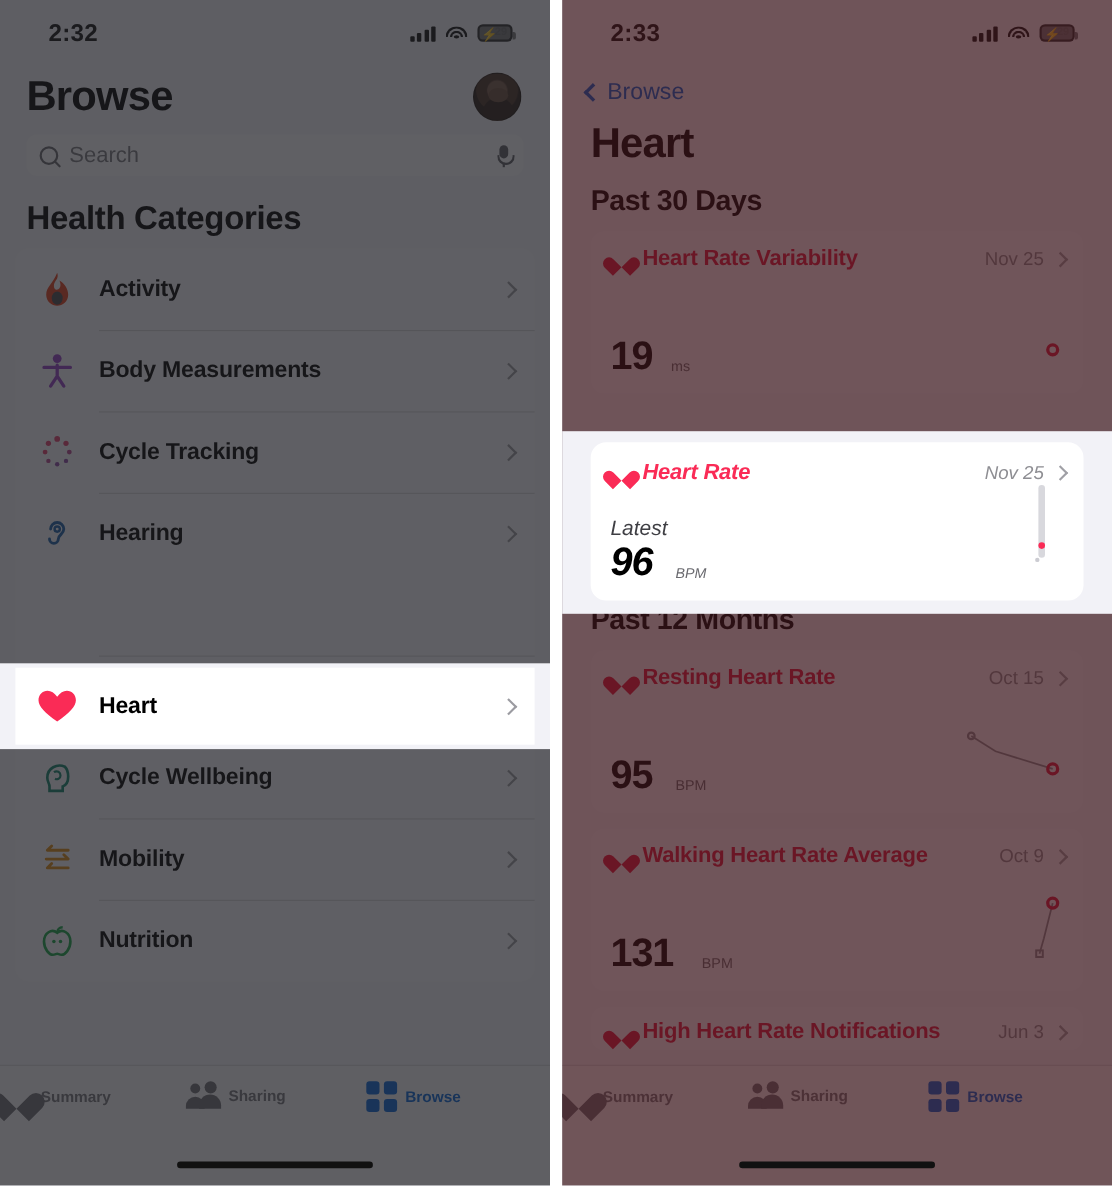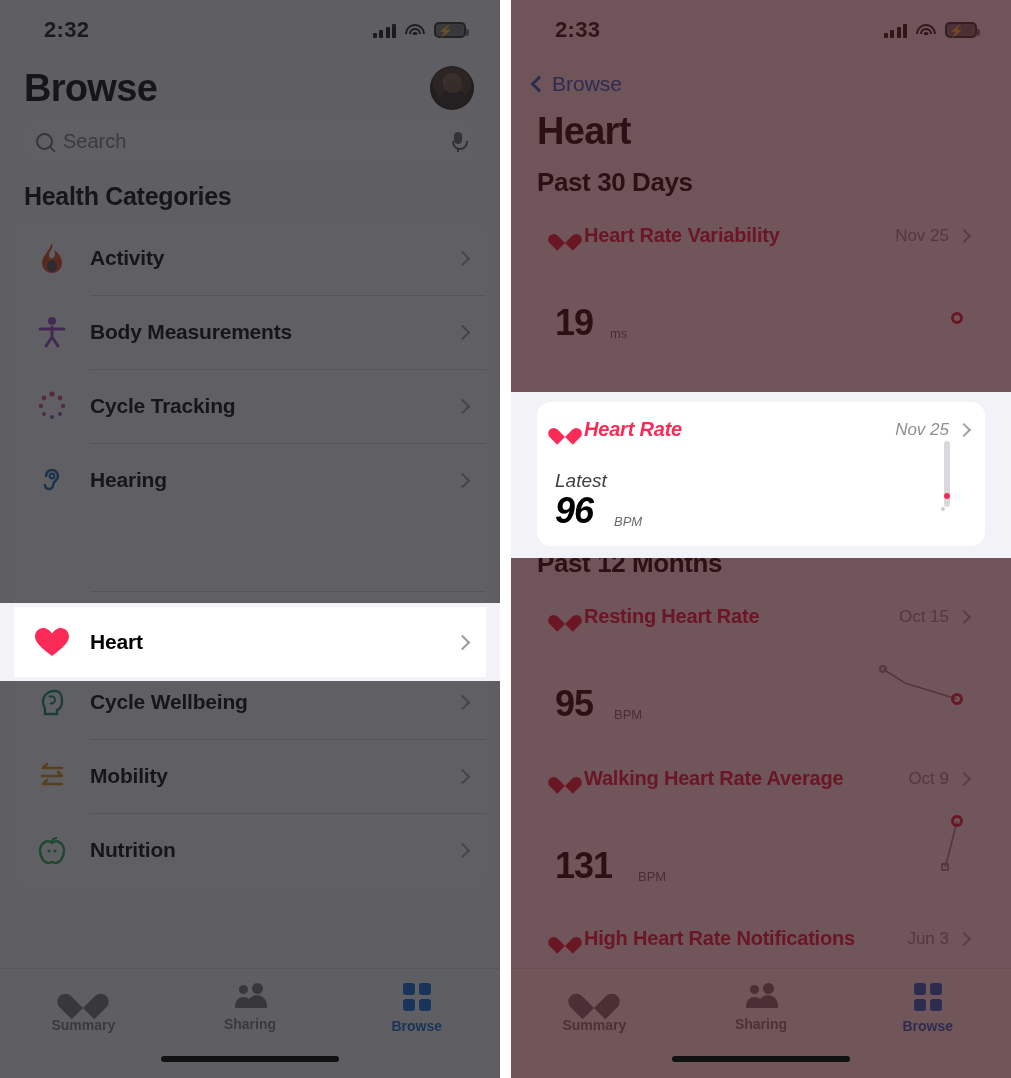--- a/index.html
+++ b/index.html
@@ -103,21 +103,21 @@
   .search-ico:after{content:""; position:absolute; right:-5px; bottom:-3px; width:8px; height:2.2px;
     background:#6a6a70; transform:rotate(45deg); border-radius:2px;}
   .search-ph { flex:1; font-size:20px; color:#7b7b80; }
   .mic { width:12px; height:19px; position:relative; flex:none; }
   .mic span { position:absolute; left:2px; top:0; width:8px; height:12px; background:#5f5f66; border-radius:4px;}
   .mic:before{content:""; position:absolute; left:0; top:9px; width:12px; height:7px;
     border:2px solid #5f5f66; border-top:none; border-radius:0 0 8px 8px;}
   .mic:after{content:""; position:absolute; left:5px; top:16px; width:2px; height:4px; background:#5f5f66;}
 
   .section-title {
-    font-size: 25px; font-weight: 700; color:#000;
+    font-size: 30px; font-weight: 700; color:#000;
     padding: 22px 24px 10px 24px; letter-spacing:-.3px;
   }
   .cat-card { margin: 0 14px; background: rgba(255,255,255,.35); border-radius: 12px; }
   .cat-row {
     display:flex; align-items:center; height: 74px; padding-left: 16px; padding-right: 18px;
     position:relative;
   }
   .cat-row + .cat-row:before {
     content:""; position:absolute; left: 76px; right: 0; top:0; height:1px;
     background: rgba(120,120,128,.28);
@@ -137,21 +137,21 @@
   }
   .hl-band-left .cat-row { height: 70px; background:transparent; }
 
   
   .tabbar {
     position:absolute; left:0; right:0; bottom:0; height: 110px;
     background: rgba(246,246,248,.72);
     border-top: 1px solid rgba(120,120,128,.22);
     display:flex; align-items:flex-start; padding-top: 14px;
   }
-  .tab { flex:1; display:flex; flex-direction:column; align-items:center; gap:7px; }
+  .tab { flex:1; display:flex; flex-direction:row; align-items:center; gap:7px; }
   .tab-label { font-size: 14px; font-weight:600; color:#76767c; }
   .tab.active .tab-label { color:#0a66d6; }
   .heart-ico { width:30px; height:27px; position:relative; }
   .heart-ico:before, .heart-ico:after {
     content:""; position:absolute; top:0; width:16px; height:25px;
     background: var(--hc,#6f6f76); border-radius: 16px 16px 0 0;
   }
   .heart-ico:before { left:15px; transform-origin: 0 100%; transform: rotate(45deg); }
   .heart-ico:after  { left:-1px; transform-origin: 100% 100%; transform: rotate(-45deg); }
   .share-ico { width:34px; height:26px; position:relative; }

